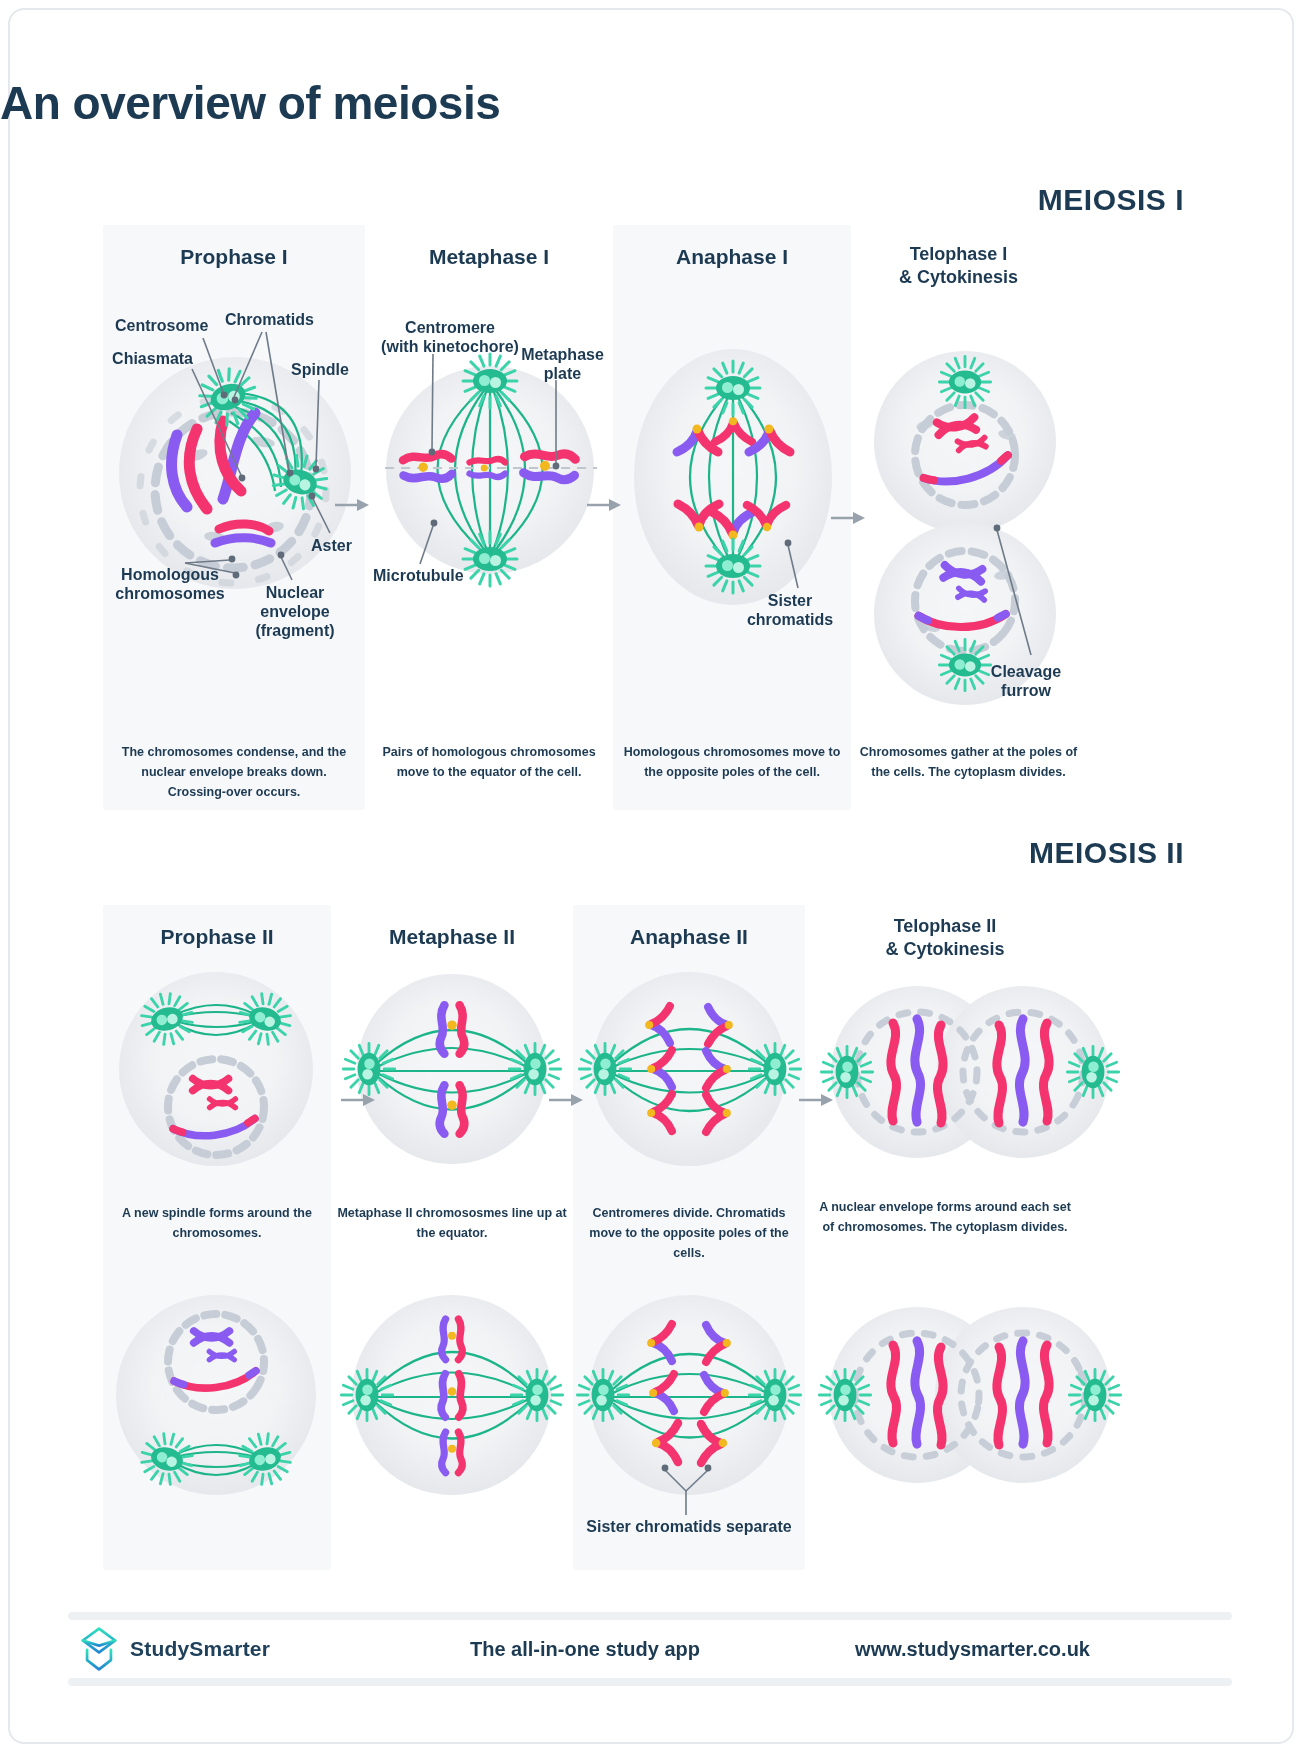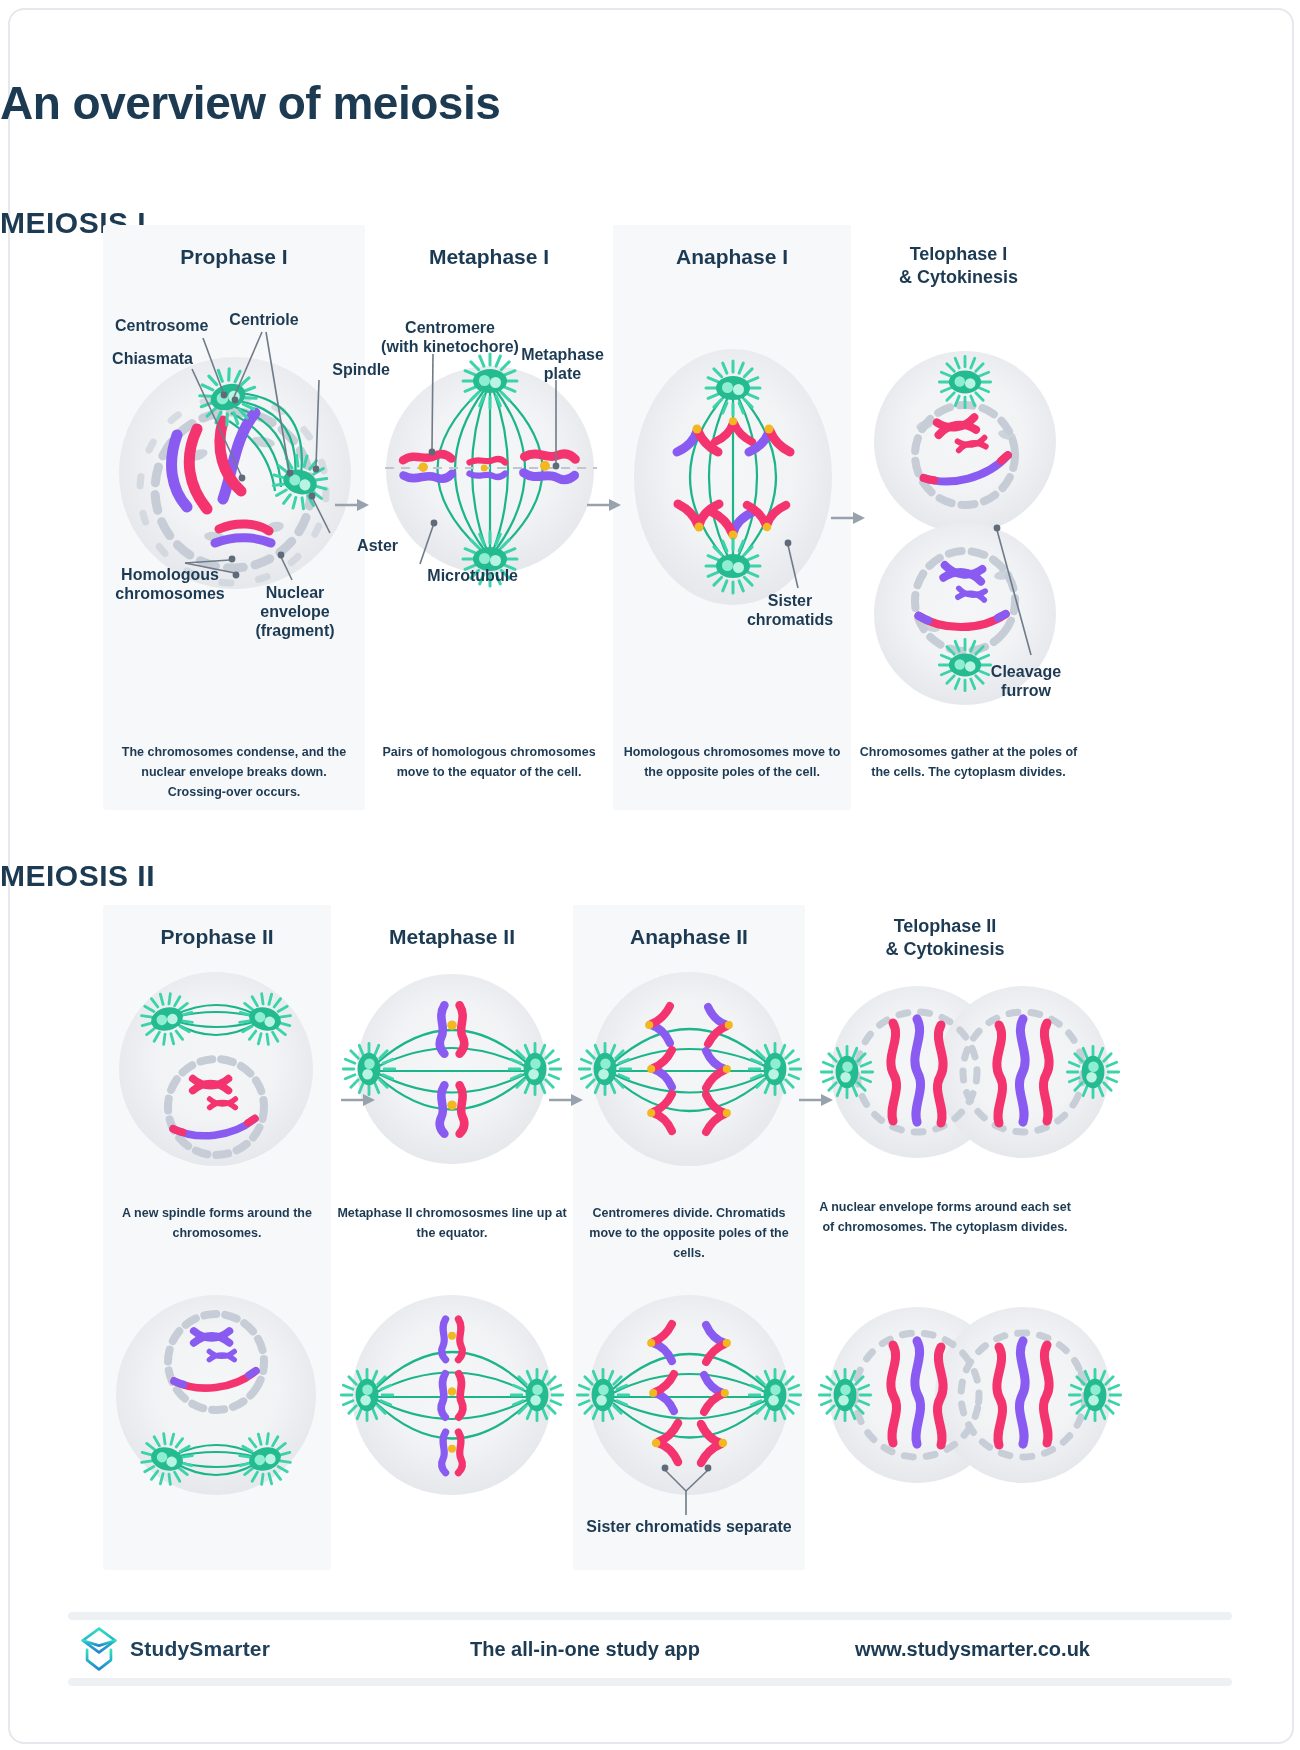--- a/index.html
+++ b/index.html
@@ -1,26 +1,26 @@
 <!DOCTYPE html>
 <html><head>
 <meta charset="utf-8">
 <style>
   html,body{margin:0;padding:0;background:#fff;}
   #poster{position:relative;width:1300px;height:1750px;background:#fff;overflow:hidden;
           font-family:"Liberation Sans",sans-serif;--navy:#1d3a53;}
   .frame{position:absolute;left:8px;top:8px;width:1282px;height:1732px;border:2px solid #e5e8ec;border-radius:16px;}
   .poster-title{position:absolute;top:76px;left:0;width:100%;font-size:46px;font-weight:700;color:var(--navy);letter-spacing:-0.5px;}
-  .section-heading{position:absolute;left:0;width:1184px;text-align:left;font-size:30px;font-weight:700;color:var(--navy);letter-spacing:.5px;margin-top:23px;}
+  .section-heading{position:absolute;left:0;width:1184px;text-align:right;font-size:30px;font-weight:700;color:var(--navy);letter-spacing:.5px;}
   .panel{position:absolute;}
   .lightbg{background:#f7f8fa;border-radius:2px;}
   .phase-title{position:absolute;left:0;width:100%;text-align:center;font-size:21px;font-weight:700;color:var(--navy);line-height:1.3;}
   .phase-title2{position:absolute;font-size:18px;font-weight:700;color:var(--navy);line-height:1.3;text-align:center;}
   .cell-label{position:absolute;font-size:16px;font-weight:700;color:var(--navy);line-height:1.2;text-align:center;}
-  .ta-r{text-align:right;}.ta-l{text-align:right;margin-left:35px;}
+  .ta-r{text-align:right;}.ta-l{text-align:left;}
   .caption{position:absolute;font-size:12.5px;font-weight:700;color:var(--navy);line-height:1.6;text-align:center;}
   .cell{position:absolute;display:block;}
   .arrow{position:absolute;}
   .divider{position:absolute;height:8px;background:#eef1f4;border-radius:4px;}
   .footer-logo{position:absolute;display:flex;align-items:center;gap:10px;}
   .brand{font-size:21px;font-weight:600;color:#20415c;letter-spacing:.2px;}
   .tagline{position:absolute;font-size:20px;font-weight:700;color:var(--navy);text-align:center;}
   .website{position:absolute;font-size:20px;font-weight:700;color:var(--navy);text-align:right;}
   .leader line{stroke:#6f7b89;stroke-width:1.6;}
   .leader circle{fill:#5f6b79;}
@@ -140,21 +140,21 @@
           <circle cx="129" cy="274" r="3.4"></circle>
       <line x1="82" y1="278" x2="132" y2="288"></line>
           <circle cx="133" cy="290" r="3.4"></circle>
       <line x1="189" y1="295" x2="178" y2="272"></line>
           <circle cx="178" cy="270" r="3.4"></circle>
       <line x1="227" y1="248" x2="210" y2="214"></line>
           <circle cx="209" cy="211" r="3.4"></circle>
     </g>
   </svg>
   <div class="cell-label ta-r" style="left:12px;top:91px;width:92px">Centrosome</div>
-  <div class="cell-label" style="left:122px;top:85px;width:78px">Centriole</div>
+  <div class="cell-label" style="left:122px;top:85px;width:78px">Chromatids</div>
   <div class="cell-label ta-r" style="left:2px;top:124px;width:88px">Chiasmata</div>
   <div class="cell-label ta-l" style="left:188px;top:135px;width:64px">Spindle</div>
   <div class="cell-label" style="left:8px;top:340px;width:118px">Homologous chromosomes</div>
   <div class="cell-label" style="left:134px;top:358px;width:116px">Nuclear envelope (fragment)</div>
   <div class="cell-label ta-l" style="left:208px;top:311px;width:52px">Aster</div>
   <div class="caption" style="left:8px;top:517px;width:246px">The chromosomes condense, and the nuclear envelope breaks down. Crossing-over occurs.</div>
 </div>
 
 <div class="panel" style="left:365px;top:225px;width:248px;height:585px">
   <div class="phase-title" style="top:18px">Metaphase I</div>

